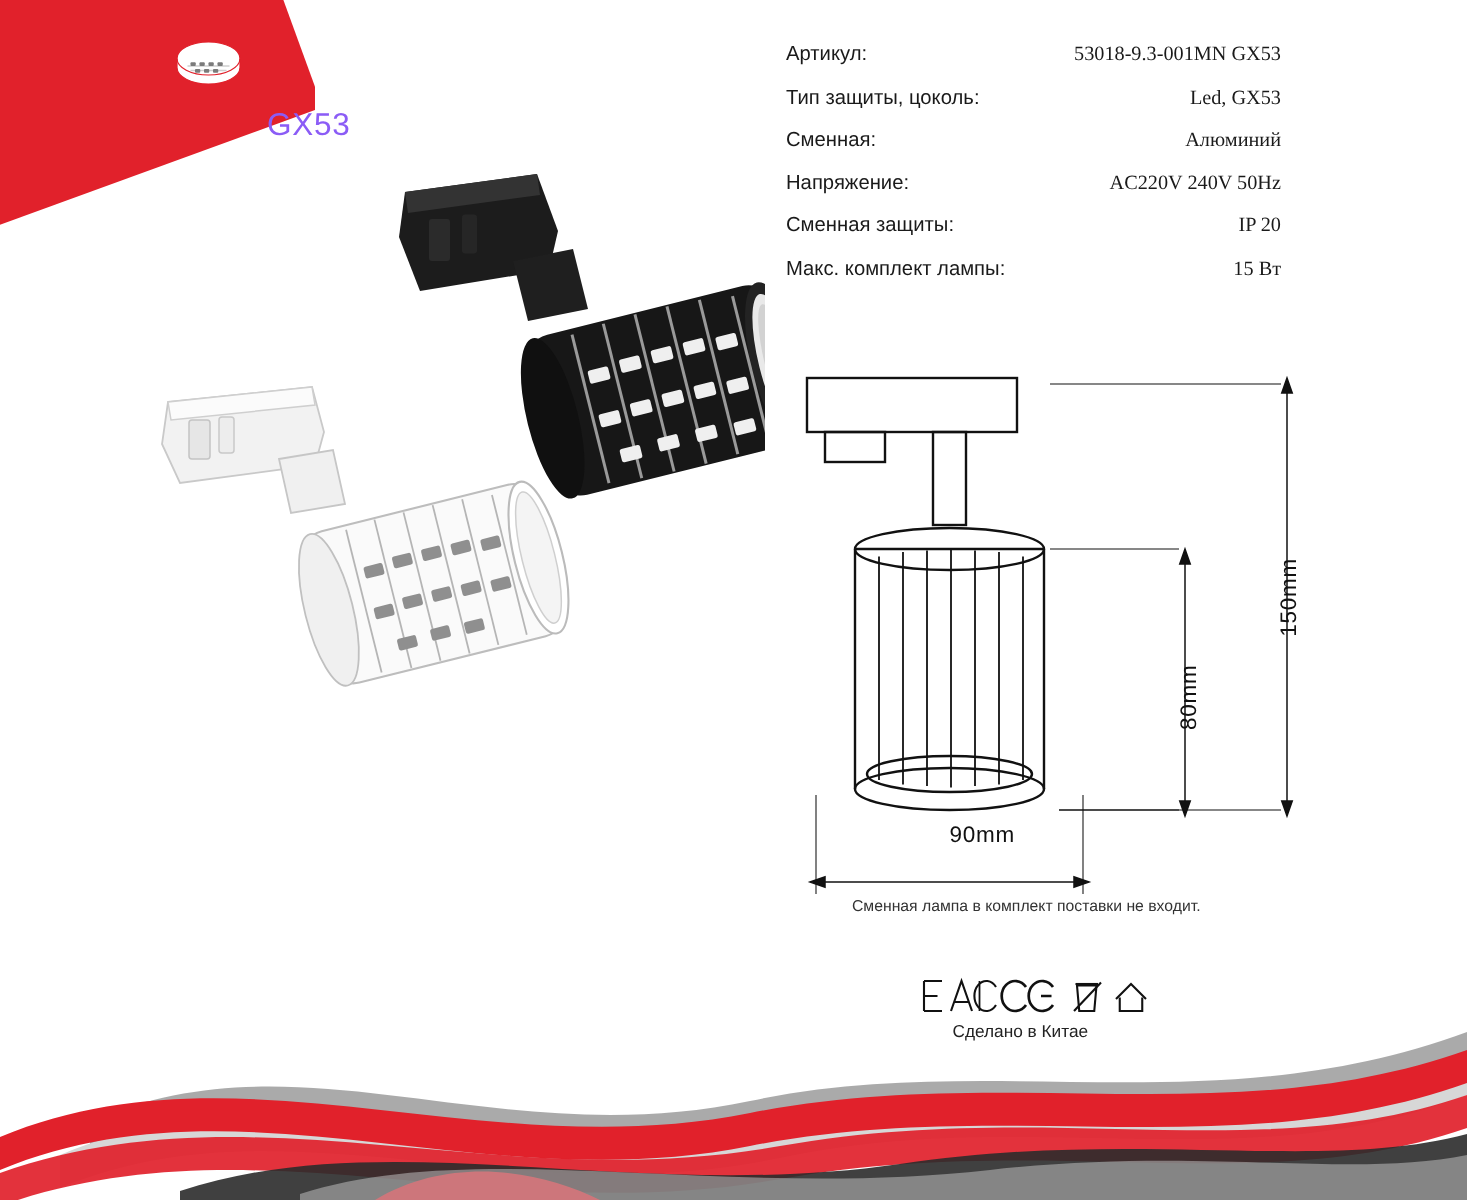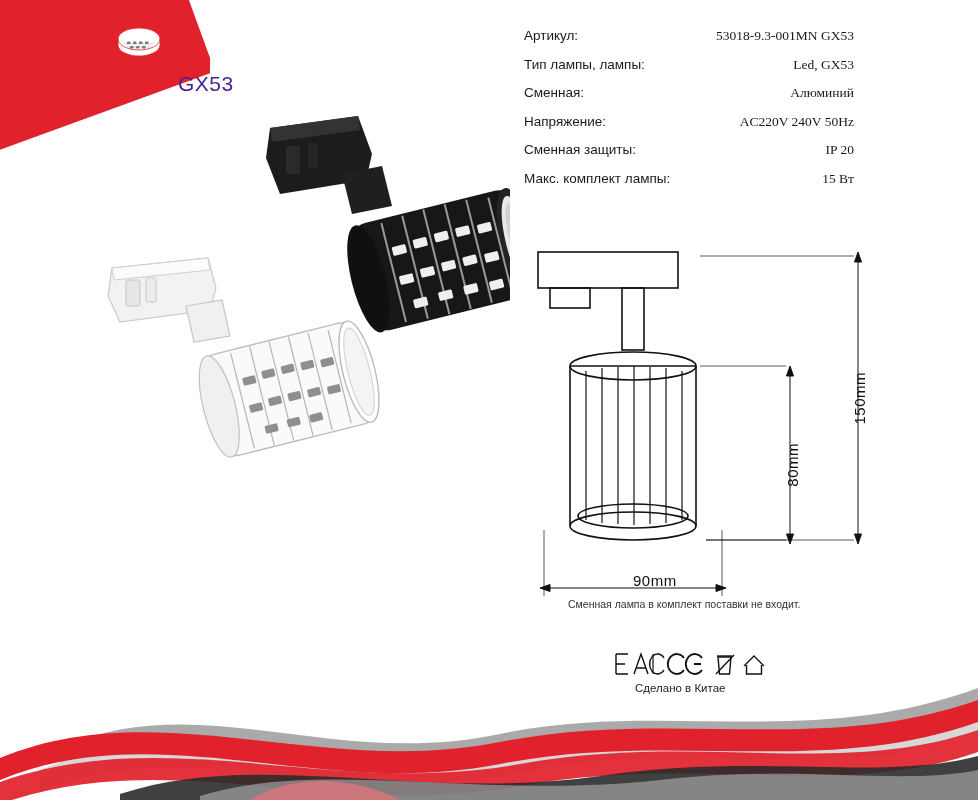--- a/index.html
+++ b/index.html
@@ -46,21 +46,21 @@
     top: 22px;
     width: 54px;
     height: 46px;
   }
   .badge-label {
     position: absolute;
     left: 178px;
     top: 72px;
     font-size: 21px;
     letter-spacing: 0.5px;
-    color: #4c1d95;
+    color: #8b5cf6;
   }
 
   
   .spec-table {
     position: absolute;
     left: 524px;
     top: 28px;
     width: 330px;
     font-size: 13.5px;
     color: #1a1a1a;
@@ -111,21 +111,21 @@
     transform: rotate(180deg);
   }
   .dim-80 {
     left: 784px;
     top: 443px;
     writing-mode: vertical-rl;
     transform: rotate(180deg);
   }
   .dim-90 {
     left: 633px;
-    top: 572px;
+    top: 548px;
   }
 
   
   .note-lamp {
     position: absolute;
     left: 568px;
     top: 598px;
     font-size: 10.5px;
     color: #333333;
     white-space: nowrap;
@@ -186,21 +186,21 @@
   </svg>
 
   <div class="badge-label">GX53</div>
 
   <div class="spec-table">
     <div class="spec-row">
       <span class="spec-label">Артикул:</span>
       <span class="spec-value">53018-9.3-001MN GX53</span>
     </div>
     <div class="spec-row">
-      <span class="spec-label">Тип лампы, лампы:</span>
+      <span class="spec-label">Тип защиты, цоколь:</span>
       <span class="spec-value">Led, GX53</span>
     </div>
     <div class="spec-row">
       <span class="spec-label">Сменная:</span>
       <span class="spec-value">Алюминий</span>
     </div>
     <div class="spec-row">
       <span class="spec-label">Напряжение:</span>
       <span class="spec-value">AC220V  240V  50Hz</span>
     </div>

